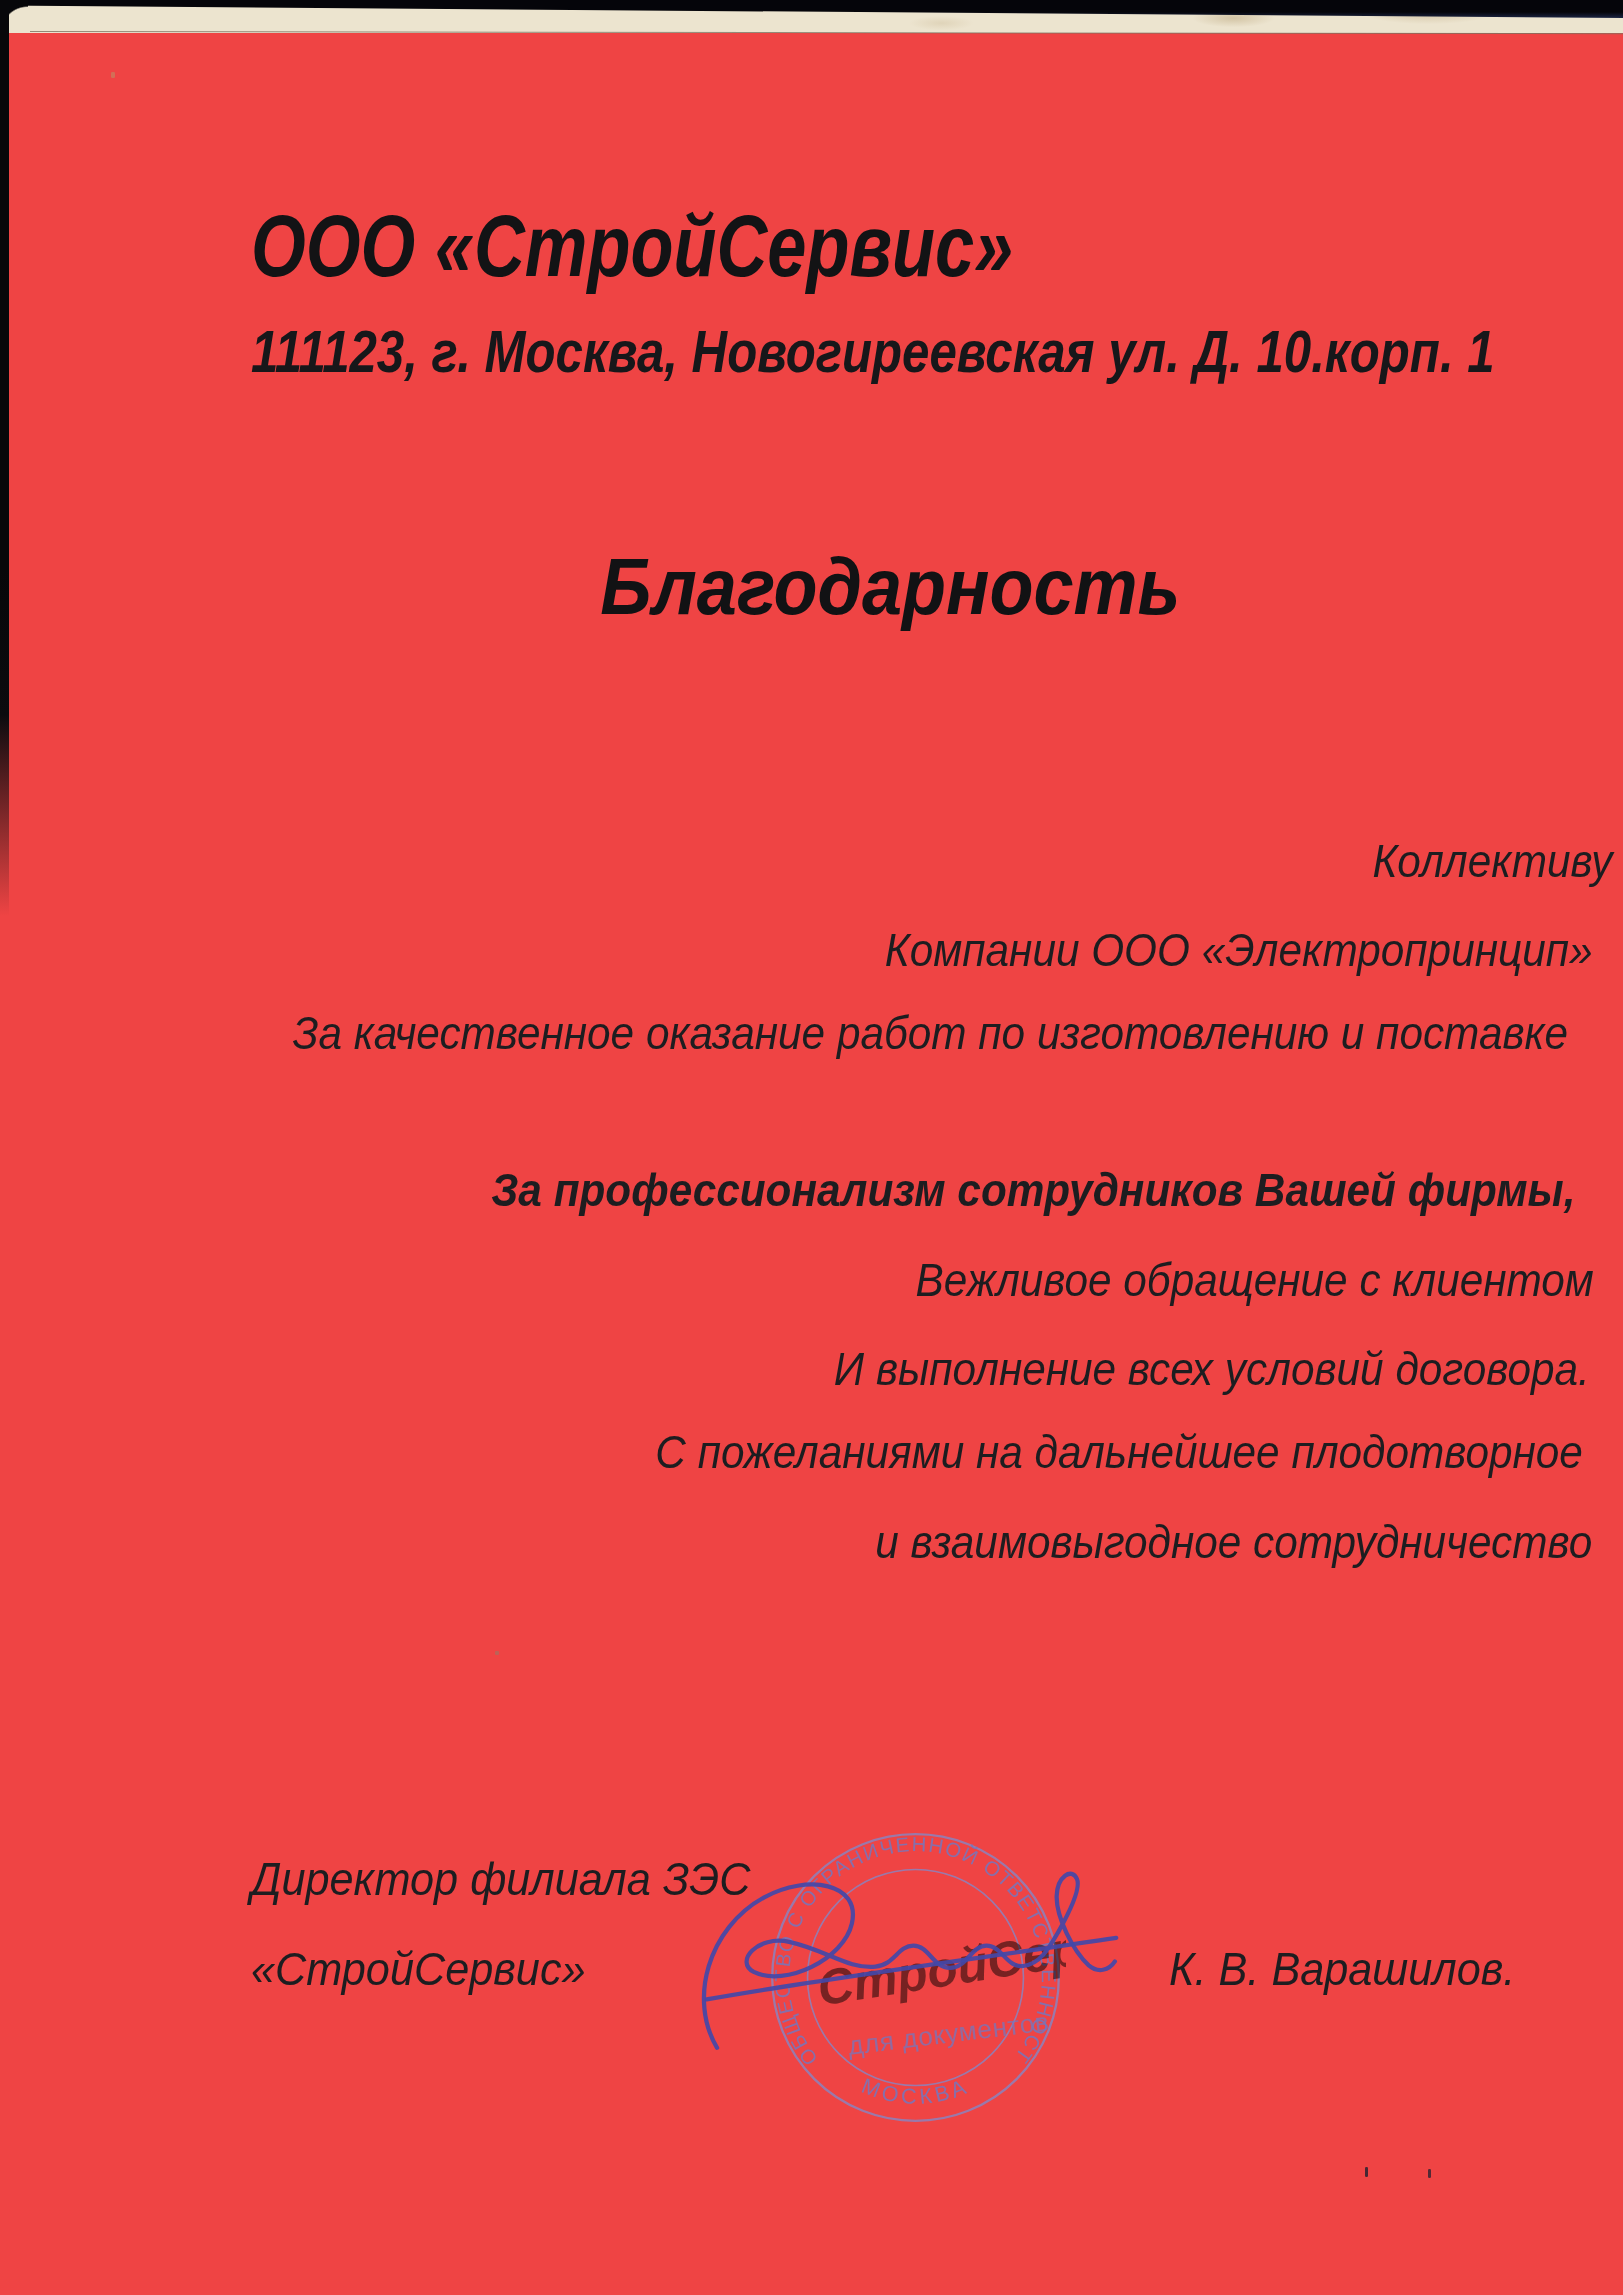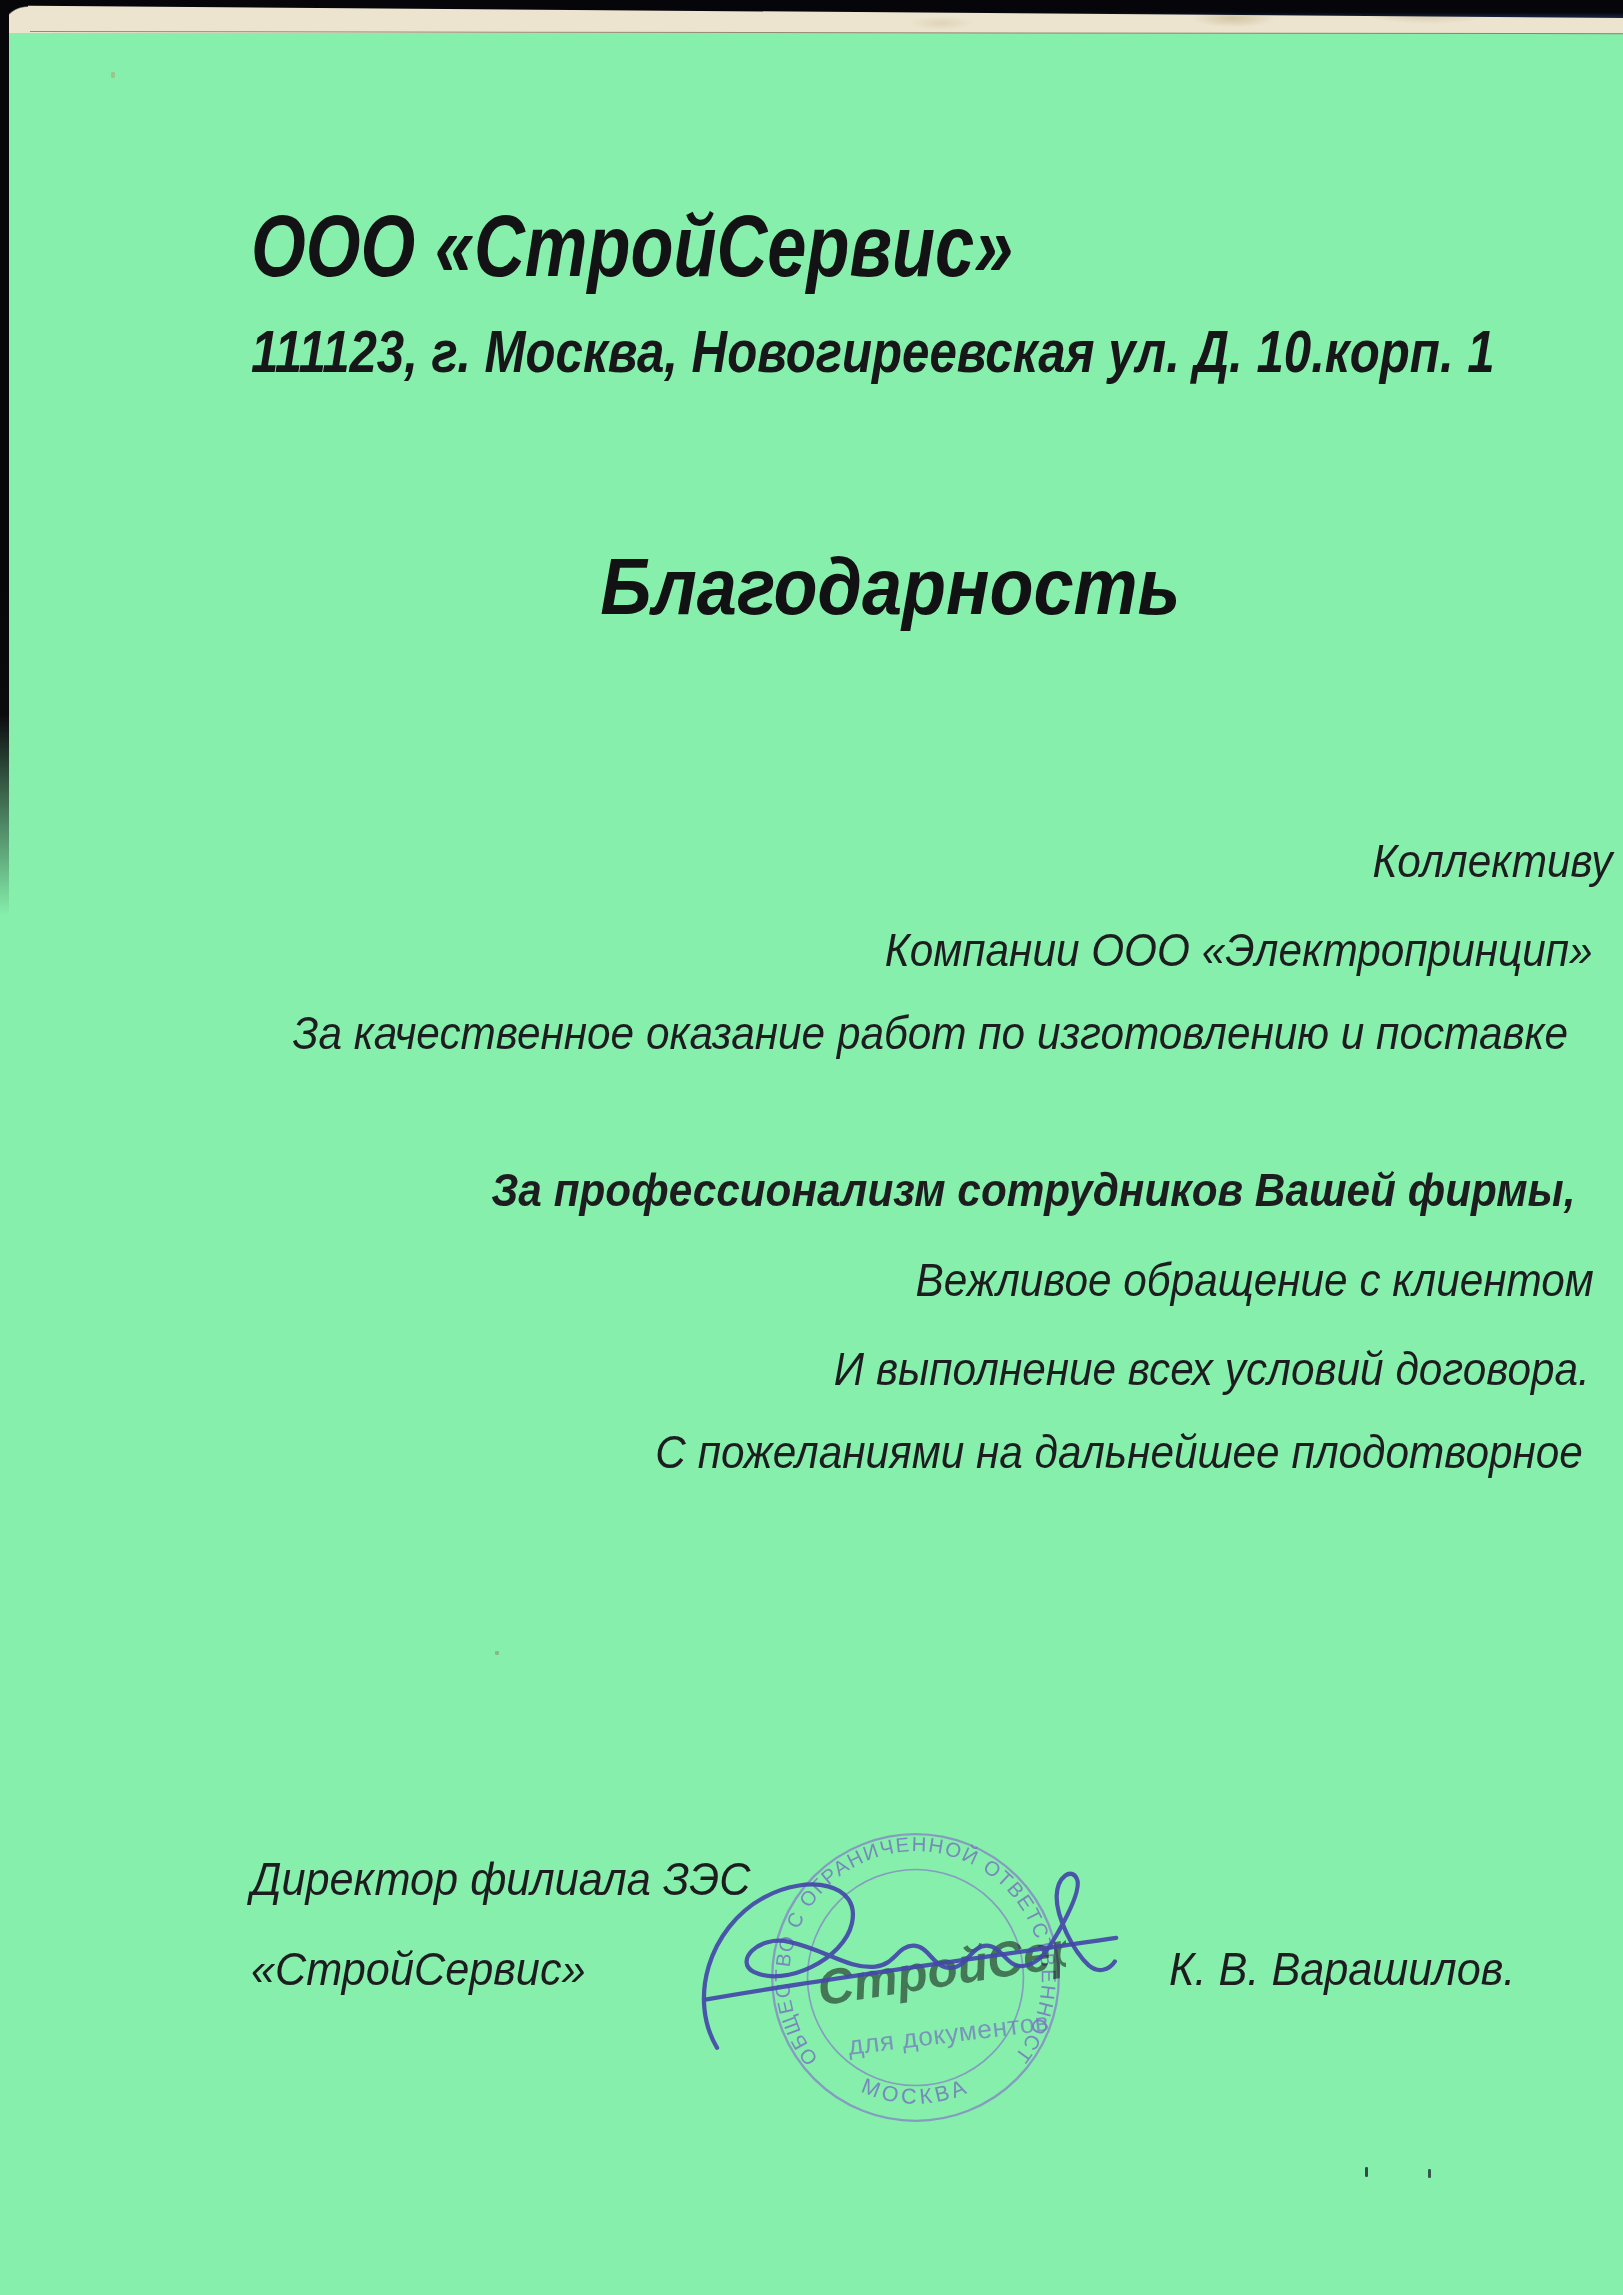--- a/index.html
+++ b/index.html
@@ -1,21 +1,21 @@
 <!DOCTYPE html>
 <html style="font-size:10.5px"><head>
 <meta charset="utf-8">
 <style>
   html, body { margin: 0; padding: 0; }
   body { background: #e8e8e8; }
   .page {
     position: relative;
     width: 1623px;
     height: 2295px;
-    background: #86efac;
+    background: #ef4444;
     overflow: hidden;
     font-family: "Liberation Sans", sans-serif;
     color: #1b1b1d;
   }
   
   .cream-band {
     position: absolute; top: 0; left: 0; width: 100%; height: 33px;
     background:
       radial-gradient(59px 13px at 76% 55%, rgba(190,170,130,.55), rgba(190,170,130,0) 70%),
       radial-gradient(92px 15.7px at 88% 40%, rgba(185,162,120,.45), rgba(185,162,120,0) 70%),
@@ -138,20 +138,23 @@
     <span class="cx">За профессионализм сотрудников Вашей фирмы,</span>
   </div>
   <div class="line centered body-line bl-5">
     <span class="cx">Вежливое обращение с клиентом</span>
   </div>
   <div class="line centered body-line bl-6">
     <span class="cx">И выполнение всех условий договора.</span>
   </div>
   <div class="line centered body-line bl-7">
     <span class="cx">С пожеланиями на дальнейшее плодотворное</span>
+  </div>
+  <div class="line centered body-line bl-8">
+    <span class="cx">и взаимовыгодное сотрудничество</span>
   </div>
 
   <div class="line footer-line fl-1">
     <span class="cxl">Директор филиала ЗЭС</span>
   </div>
   <div class="line footer-line fl-2">
     <span class="cxl">«СтройСервис»</span>
   </div>
   <div class="line footer-line signer">
     <span class="cxl">К. В. Варашилов.</span>

